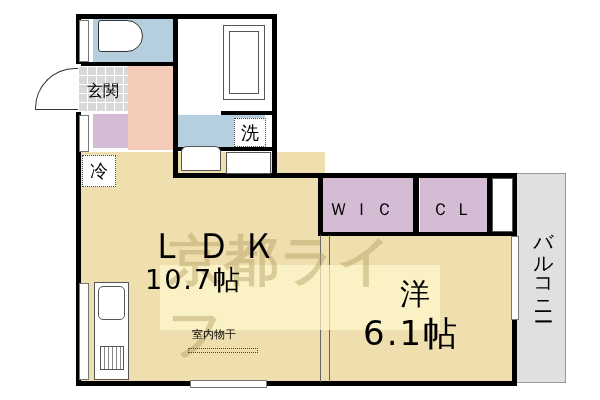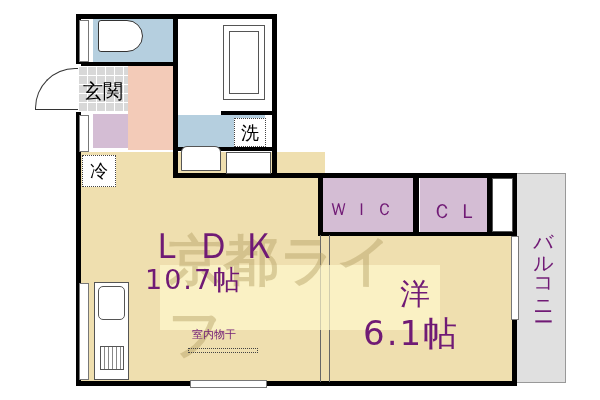--- a/index.html
+++ b/index.html
@@ -7,21 +7,21 @@
   .abs{position:absolute;box-sizing:border-box;padding-left:8px;}
   .wall{position:absolute;background:#000;}
   .ldk{background:#efdfaf;}
   .wet{background:#b5cfdf;}
   .stor{background:#d4bdd4;}
   .entry{background:#f3cbb8;}
   .genkan{background:#d8d8d8;
     background-image:linear-gradient(#fff 1px,transparent 1px),linear-gradient(90deg,#fff 1px,transparent 1px);
     background-size:9px 9px;}
   .balc{background:#e0e0e0;border:1px solid #999;}
-  .lbl{position:absolute;color:#701a75;white-space:nowrap;}
+  .lbl{position:absolute;color:#000000;white-space:nowrap;}
   .dotbox{position:absolute;border:1px dotted #444;background:#fff;display:flex;align-items:center;justify-content:center;}
   .xbox{position:absolute;background:#fff;border:1px solid #555;}
   .window{position:absolute;background:#fff;border:1px solid #777;}
   .door-arc{position:absolute;border:1px solid #333;background:#fff;}
 </style>
 </head>
 <body>
 
 <div class="abs ldk" style="left:80px;top:152px;width:245px;height:230px;"></div>
 <div class="abs ldk" style="left:80px;top:152px;width:100px;height:25px;"></div>
@@ -70,21 +70,21 @@
 
 <div class="abs" style="left:181px;top:146px;width:40px;height:25px;border:1px solid #555;border-radius:6px 6px 0 0;background:#fff;"></div>
 <div class="xbox" style="left:226px;top:152px;width:43px;height:20px;"></div>
 <div class="xbox" style="left:492px;top:178px;width:19px;height:52px;"></div>
 
 <div class="abs" style="left:94px;top:282px;width:35px;height:98px;border:1px solid #555;background:#fff;"></div>
 <div class="abs" style="left:98px;top:286px;width:27px;height:34px;border:1px solid #555;border-radius:5px;"></div>
 <div class="abs" style="left:100px;top:346px;width:24px;height:24px;border:1px solid #555;background:repeating-linear-gradient(90deg,#fff 0 3px,#888 3px 4px);"></div>
 
 <div class="dotbox" style="left:83px;top:80px;width:40px;height:22px;background:transparent;border:none;">
-  <span style="font-size:20px;">玄関</span>
+  <span style="font-size:16px;">玄関</span>
 </div>
 <div class="dotbox" style="left:234px;top:118px;width:30px;height:27px;">
   <span style="font-size:18px;">洗</span>
 </div>
 <div class="dotbox" style="left:82px;top:155px;width:32px;height:30px;">
   <span style="font-size:18px;">冷</span>
 </div>
 
 <div class="abs" style="left:160px;top:265px;width:280px;height:65px;background:rgba(255,248,205,0.7);display:flex;align-items:center;justify-content:center;">
   <span style="font-size:54px;font-weight:bold;color:rgba(180,160,100,0.45);letter-spacing:2px;">京都ライフ</span>
@@ -92,15 +92,15 @@
 
 <div class="lbl" style="left:150px;top:222px;font-size:36px;letter-spacing:10px;">ＬＤＫ</div>
 <div class="lbl" style="left:145px;top:262px;font-size:27px;letter-spacing:2px;">10.7帖</div>
 <div class="lbl" style="left:192px;top:327px;font-size:11px;">室内物干</div>
 <div class="abs" style="left:188px;top:348px;width:70px;height:5px;border:1px dotted #444;"></div>
 
 <div class="lbl" style="left:400px;top:274px;font-size:30px;">洋</div>
 <div class="lbl" style="left:363px;top:311px;font-size:34px;letter-spacing:2px;">6.1帖</div>
 
 <div class="lbl" style="left:330px;top:198px;font-size:17px;letter-spacing:6px;">ＷＩＣ</div>
-<div class="lbl" style="left:432px;top:198px;font-size:20px;letter-spacing:6px;">ＣＬ</div>
+<div class="lbl" style="left:432px;top:198px;font-size:17px;letter-spacing:6px;">ＣＬ</div>
 
 <div class="lbl" style="left:531px;top:220px;font-size:20px;writing-mode:vertical-rl;">バルコニー</div>
 
 </body></html>

